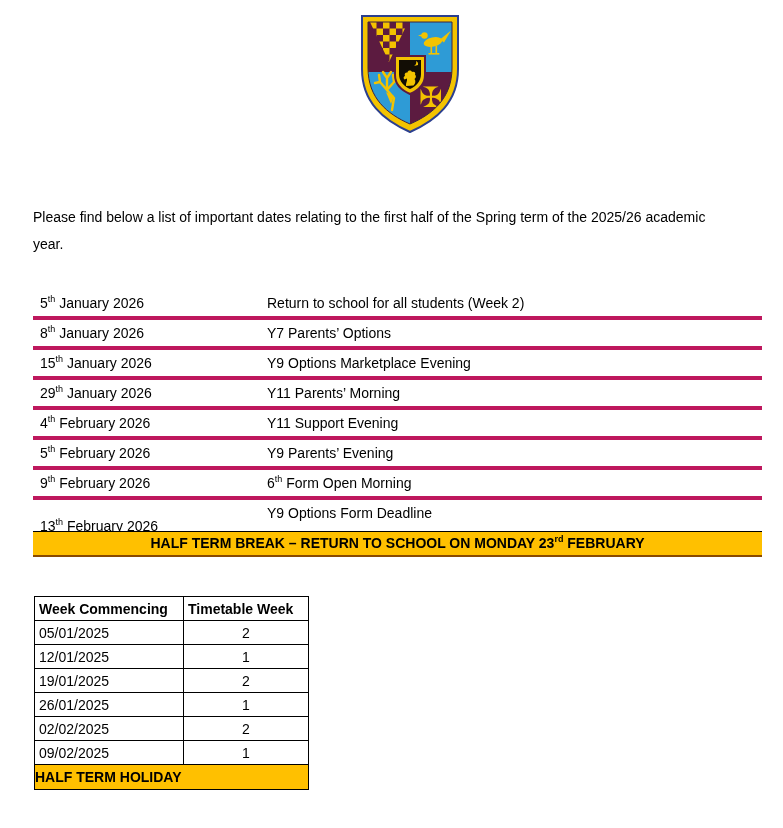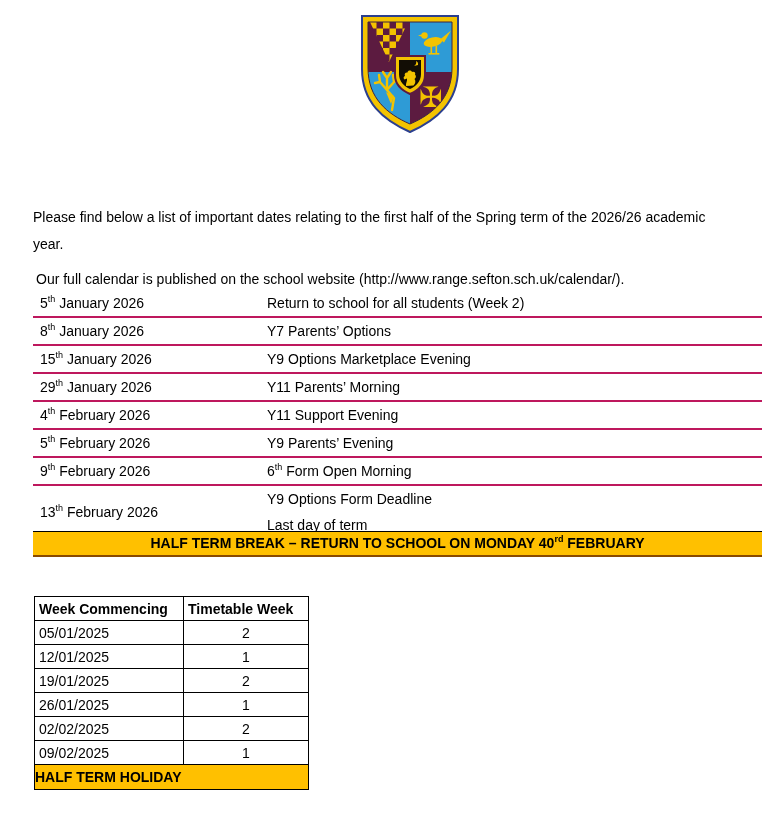--- a/index.html
+++ b/index.html
@@ -7,21 +7,21 @@
         font-family:"Liberation Sans",sans-serif;color:#000;overflow:hidden;}
 
   .crest{position:absolute;left:356px;top:12px;width:108px;height:124px;}
 
   .intro{position:absolute;left:33px;top:190px;font-size:14px;line-height:27px;white-space:nowrap;}
   .intro .line{display:block;}
   .note{position:absolute;left:36px;top:257px;font-size:14px;white-space:nowrap;}
 
   table.events{position:absolute;left:33px;top:290px;width:729px;border-collapse:collapse;
                font-size:14px;table-layout:fixed;}
-  table.events td{height:26px;border-bottom:2px solid #be185d;vertical-align:middle;padding:0;}
+  table.events td{height:26px;border-bottom:4px solid #be185d;vertical-align:middle;padding:0;}
   table.events tr.last td{border-bottom:none;height:52px;}
   table.events td.date{width:227px;padding-left:7px;}
   table.events td.event{padding-left:0;}
   table.events td.event .evline{line-height:26px;}
   sup{font-size:9px;vertical-align:super;line-height:0;}
 
   .banner{position:absolute;left:33px;top:531px;width:729px;height:23px;
           border-top:1px solid #000;border-bottom:2px solid #8a4a00;
           font-weight:bold;font-size:14px;text-align:center;line-height:23px;}
 
@@ -84,24 +84,23 @@
       <path d="M39,44 H69 V63 C69,73 62,78.5 54,82 C46,78.5 39,73 39,63 Z" fill="#F3C300" stroke="#5C1B40" stroke-width="2"></path>
       <path d="M43,48 H65 V62 C65,70 59.5,74.5 54,77 C48.5,74.5 43,70 43,62 Z" fill="#120d05"></path>
       <g fill="#F3C300">
         <path d="M50,74 c-0.5,-3 1.5,-4.5 1,-7.5 l-2.5,1 c-1.5,-1 -1,-3 0.5,-3.5 c-1,-2 0.5,-4 2.5,-3.5 c0.5,-2.5 3.5,-2.5 4.5,-0.5 c2,-1 4,0.5 3,2.5 c1.5,1.5 1,3.5 -0.5,4.5 c1.5,2 1,4.5 -1,6.5 z"></path>
         <path d="M58,54 q3,-2 2,-5 q2.5,1 2,4 z"></path>
       </g>
     </svg>
   </div>
 
   <p class="intro">
-    <span class="line">Please find below a list of important dates relating to the first half of the Spring term of the 2026/26 academic</span>
+    <span class="line">Please find below a list of important dates relating to the first half of the Spring term of the 2025/26 academic</span>
     <span class="line">year.</span>
   </p>
-  <p class="note">Our full calendar is published on the school website (http://www.range.sefton.sch.uk/calendar/).</p>
 
   <table class="events">
     <tbody>
       <tr>
         <td class="date"><span>5</span><sup>th</sup><span> January 2026</span></td>
         <td class="event">Return to school for all students (Week 2)</td>
       </tr>
       <tr>
         <td class="date"><span>8</span><sup>th</sup><span> January 2026</span></td>
         <td class="event">Y7 Parents’ Options</td>
@@ -130,21 +129,21 @@
         <td class="date"><span>13</span><sup>th</sup><span> February 2026</span></td>
         <td class="event">
           <div class="evline">Y9 Options Form Deadline</div>
           <div class="evline">Last day of term</div>
         </td>
       </tr>
     </tbody>
   </table>
 
   <div class="banner" style="background-color: rgb(255, 192, 0);">
-    <span>HALF TERM BREAK – RETURN TO SCHOOL ON MONDAY 40</span><sup>rd</sup><span> FEBRUARY</span>
+    <span>HALF TERM BREAK – RETURN TO SCHOOL ON MONDAY 23</span><sup>rd</sup><span> FEBRUARY</span>
   </div>
 
   <table class="timetable">
     <tbody>
       <tr>
         <th>Week Commencing</th>
         <th>Timetable Week</th>
       </tr>
       <tr>
         <td class="wc">05/01/2025</td>

